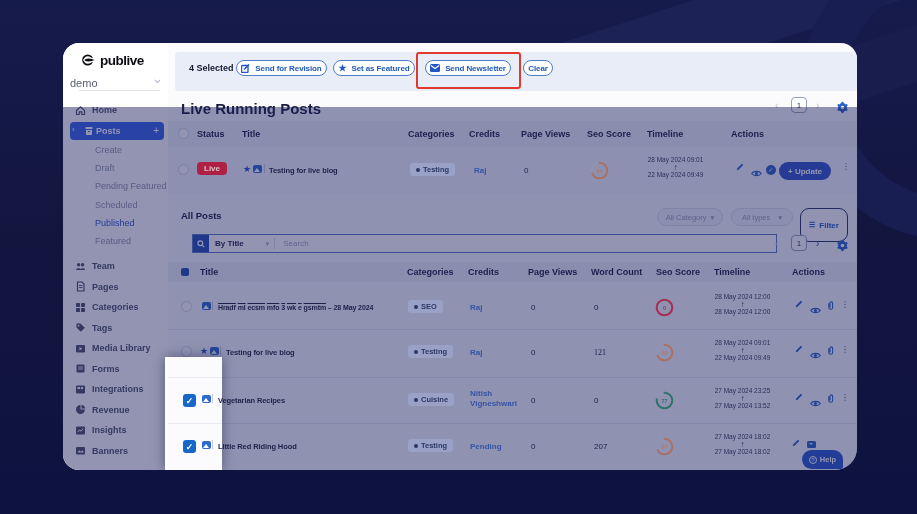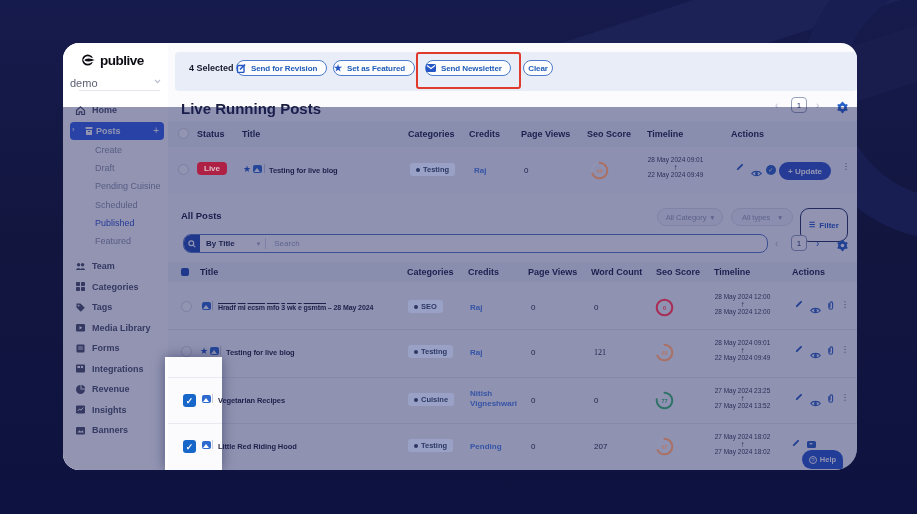--- a/index.html
+++ b/index.html
@@ -33,21 +33,21 @@
   .posts-active { position:relative; height:20.5px; }
   .posts-active .bar { position:absolute; left:7px; right:4px; top:1px; bottom:1px; background:#3463e8; border-radius:4px; }
   .posts-active .car { position:absolute; left:9px; top:4px; color:#fff; font-size:8px; }
   .posts-active .ic { position:absolute; left:21px; top:5px; color:#fff; }
   .posts-active .tx { position:absolute; left:33px; top:5px; color:#fff; font-weight:bold; }
   .posts-active .plus { position:absolute; right:9px; top:4px; color:#fff; font-size:10px; }
   .gap { height:6px; }
   
   .topbar { position:absolute; left:112px; top:9px; width:682px; height:39px; background:#e9edf7; border-radius:4px; display:flex; align-items:center; }
   .sel { font-size:9px; font-weight:bold; color:#14192e; }
-  .pill { height:16px; border:1px solid #4f7ccb; border-radius:8.5px; background:#fdfdfe; display:flex; align-items:center; color:#1f5bb8; font-weight:bold; font-size:8px; white-space:nowrap; letter-spacing:-0.1px; }
+  .pill { height:16px; border:1px solid #4f7ccb; border-radius:8.5px; background:#fdfdfe; display:flex; align-items:center; justify-content:center; color:#1f5bb8; font-weight:bold; font-size:8px; white-space:nowrap; letter-spacing:-0.1px; }
   .pill .pic { margin-right:5px; display:flex; }
   .redbox { position:absolute; left:353px; top:9px; width:105px; height:37px; border:2.5px solid #df3a2b; border-radius:3px; z-index:30; }
   .cbx { width:11px; height:11px; border:1px solid #d3d7e3; border-radius:6px; background:#fff; }
   .badge-live { display:inline-block; background:#ae2145; color:#ddbfca; font-size:8px; font-weight:bold; border-radius:4px; padding:2px 7px; z-index:21; }
   .cat { display:inline-flex; align-items:center; background:#99a2c6; border-radius:3px; color:#2c3763; font-size:7.5px; font-weight:bold; padding:2px 6px; z-index:21; }
   .cat .dot { width:4px; height:4px; border-radius:50%; background:#2c3763; margin-right:3px; }
   .lnk { color:#4f85e8; font-weight:bold; font-size:8px; }
   .tl { font-size:6.5px; color:#3c4157; text-align:center; line-height:7.5px; }
   .tl .ar { font-size:8px; font-weight:bold; color:#343950; }
   .upd { background:#2f55c9; color:#fff; font-size:8px; font-weight:bold; border-radius:9px; height:18px; display:inline-flex; align-items:center; padding:0 9px; }
@@ -76,21 +76,21 @@
   .clip svg { display:block; }
   
   .envic { width:9px; height:7px; background:#2d62c2; border-radius:1.5px; }
   .envic::before { content:""; position:absolute; left:1.8px; top:1.8px; width:0; height:0; border-left:2.7px solid transparent; border-right:2.7px solid transparent; border-top:2.2px solid #dce6f5; }
   .pbox { width:16px; height:16px; border:1px solid #97a1bd; border-radius:4px; background:#fff; color:#22335e; font-size:8px; display:flex; align-items:center; justify-content:center; }
   .gear { width:13px; height:13px; }
   .gear svg { display:block; }
   .fpill { height:18px; background:#f2f4f9; border:1px solid #dcdfe9; border-radius:9px; color:#9aa0b5; font-size:7.5px; display:flex; align-items:center; justify-content:center; }
   .filterbtn { height:34px; width:48px; background:#fdfdfe; border:1.2px solid #25335e; border-radius:9px; color:#2456c4; font-size:8px; font-weight:bold; display:flex; align-items:center; justify-content:center; }
   .filterbtn .fic { margin-right:4px; font-size:7px; }
-  .searchbar { border:1px solid #5b7bc7; border-radius:8px; background:#fff; display:flex; align-items:center; overflow:hidden; }
+  .searchbar { border:1px solid #5b7bc7; border-radius:0; background:#fff; display:flex; align-items:center; overflow:hidden;margin-left:9px; }
   .searchbar .sq { width:16px; height:19px; background:#2450b5; display:flex; align-items:center; justify-content:center; flex:none; }
   .searchbar .byt { font-size:8px; font-weight:bold; color:#1c2340; margin-left:6px; }
   .searchbar .bychev { font-size:7px; color:#a8adc0; margin-left:22px; }
   .searchbar .vline { width:1px; height:11px; background:#d8dbe6; margin-left:5px; }
   .searchbar .ph { font-size:8px; color:#a0a6bb; margin-left:8px; }
   .rowline { left:105px; width:689px; height:1px; background:#e8eaf2; }
 </style>
 </head>
 <body>
   <div class="stripe" style="left:480px; top:-20px; width:560px; height:64px; background:#1c2156;"></div>
@@ -127,35 +127,45 @@
           <span class="ic"><svg width="10" height="10" viewBox="0 0 10 10">
               <rect x="1.5" y="1" width="7" height="2" rx="0.5" fill="#fff"></rect>
               <path d="M2 4 H8 V9 H2 Z" fill="#fff"></path>
               <line x1="4" y1="5.5" x2="6" y2="5.5" stroke="#2b50c8" stroke-width="0.9"></line>
             </svg></span>
           <span class="tx">Posts</span>
           <span class="plus">+</span>
         </div>
         <div class="sub">Create</div>
         <div class="sub">Draft</div>
-        <div class="sub">Pending Cuisine</div>
+        <div class="sub">Pending Featured</div>
         <div class="sub">Scheduled</div>
         <div class="sub act">Published</div>
         <div class="sub">Featured</div>
         <div class="gap"></div>
         <div class="it">
           <span class="ic">
             <svg width="11" height="11" viewBox="0 0 11 11">
               <circle cx="3.6" cy="3.8" r="1.7" fill="#4d5267"></circle>
               <circle cx="7.6" cy="3.8" r="1.7" fill="#4d5267"></circle>
               <path d="M1 9 C1 6.8 6 6.8 6.2 9 Z" fill="#4d5267"></path>
               <path d="M5.3 9 C5.5 6.8 10 6.8 10 9 Z" fill="#4d5267"></path>
             </svg>
           </span>
           <span class="tx">Team</span>
+        </div>
+        <div class="it">
+          <span class="ic">
+            <svg width="11" height="11" viewBox="0 0 11 11">
+              <path d="M2.5 1 H7 L9 3 V10 H2.5 Z" fill="none" stroke="#4d5267" stroke-width="1.2"></path>
+              <line x1="4" y1="4.5" x2="7.5" y2="4.5" stroke="#4d5267" stroke-width="0.9"></line>
+              <line x1="4" y1="6.5" x2="7.5" y2="6.5" stroke="#4d5267" stroke-width="0.9"></line>
+            </svg>
+          </span>
+          <span class="tx">Pages</span>
         </div>
         <div class="it">
           <span class="ic">
             <svg width="11" height="11" viewBox="0 0 11 11">
               <rect x="1" y="1" width="4" height="4" rx="0.8" fill="#4d5267"></rect>
               <rect x="6" y="1" width="4" height="4" rx="0.8" fill="#4d5267"></rect>
               <rect x="1" y="6" width="4" height="4" rx="0.8" fill="#4d5267"></rect>
               <rect x="6" y="6" width="4" height="4" rx="0.8" fill="#4d5267"></rect>
             </svg>
           </span>

